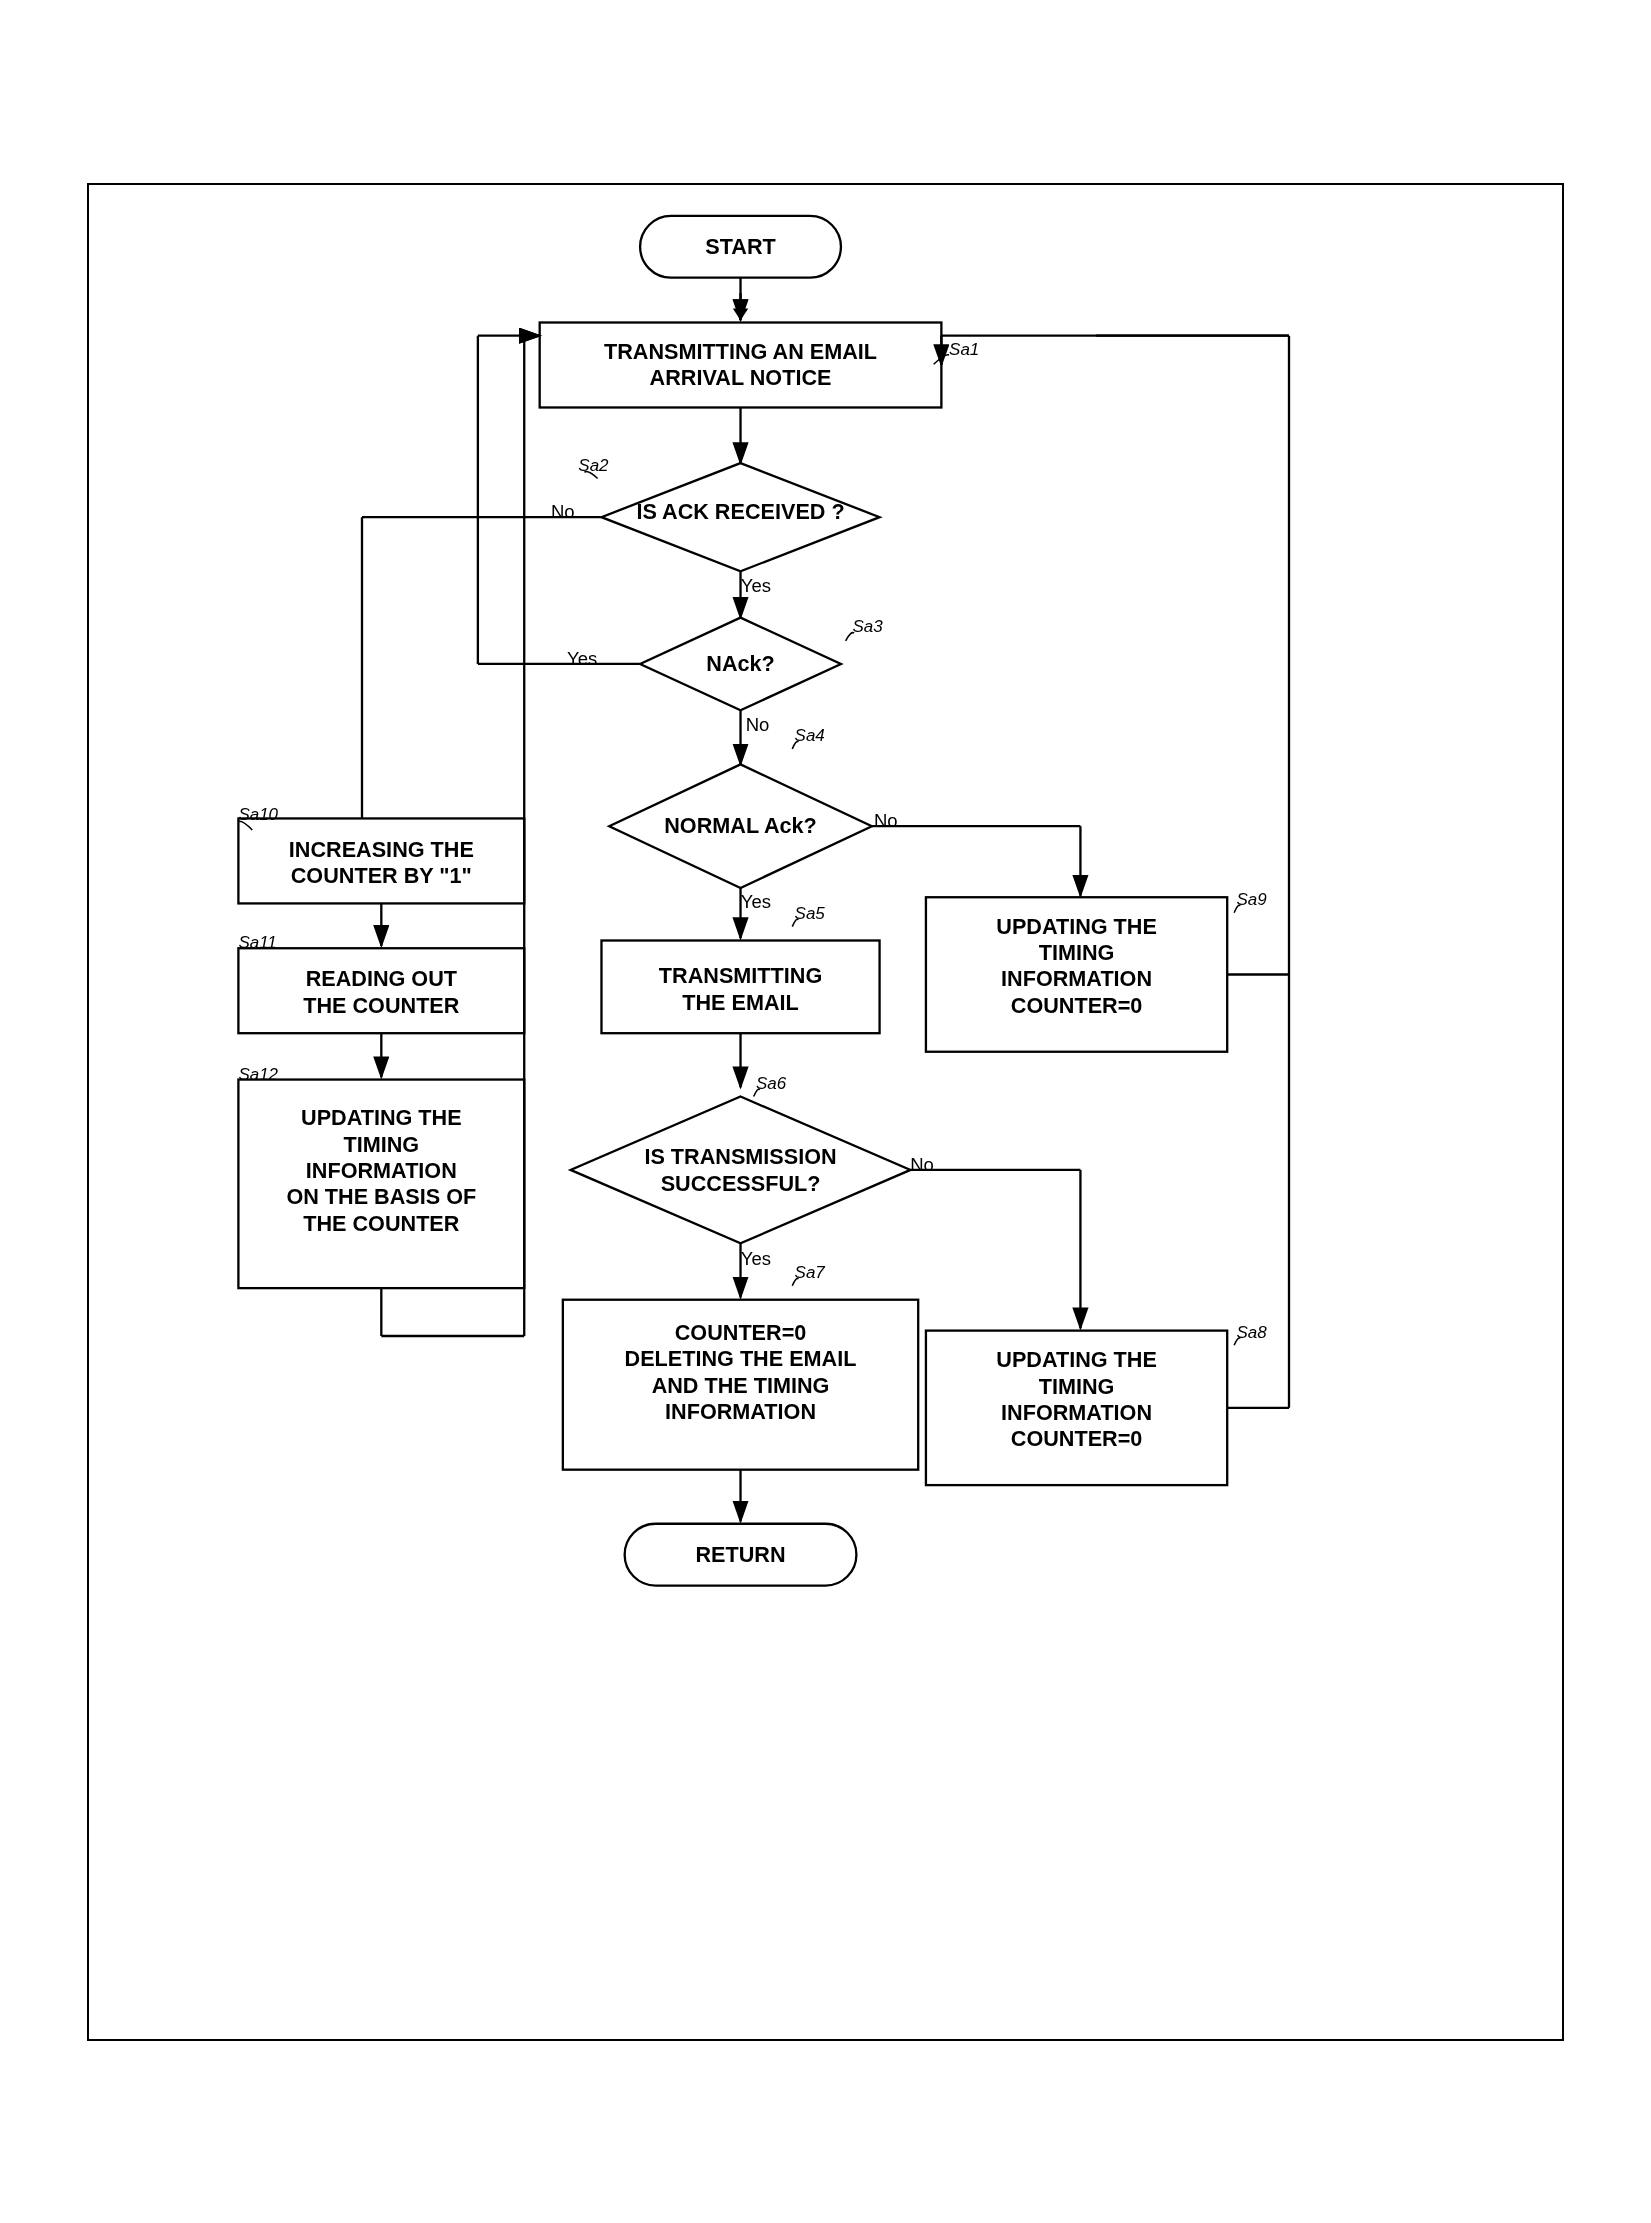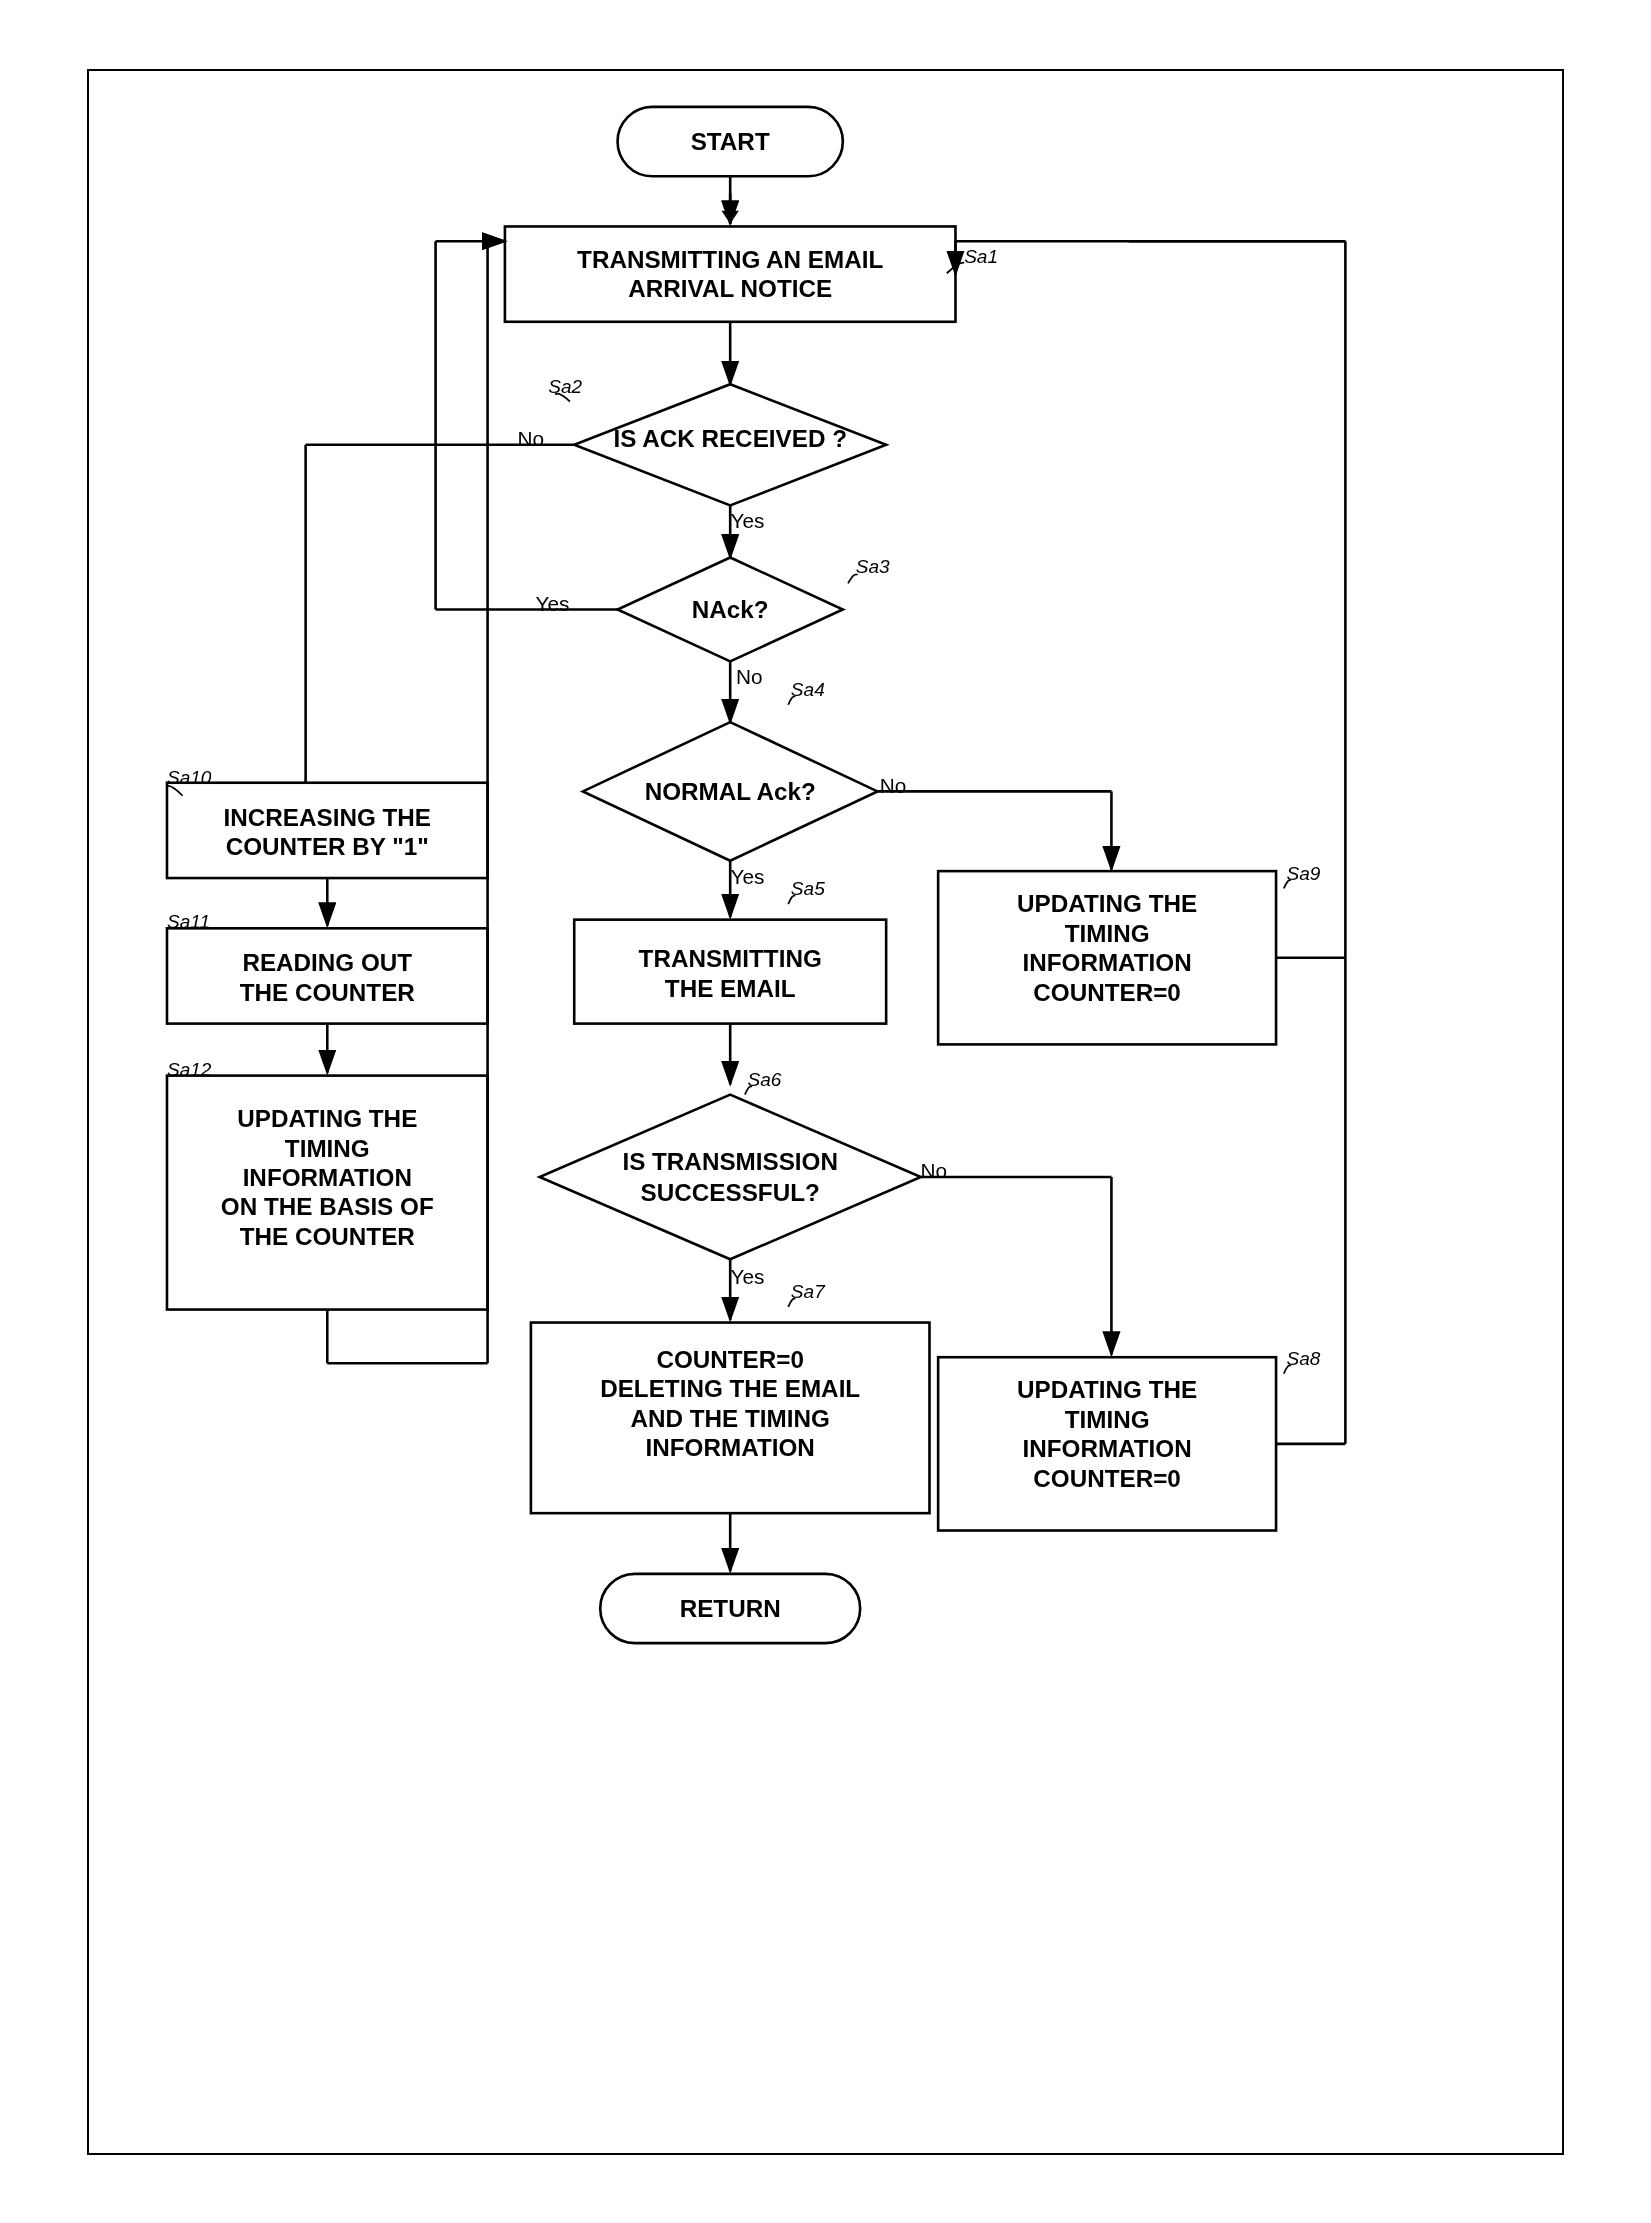--- a/index.html
+++ b/index.html
@@ -7,21 +7,21 @@
       background: #fff;
       font-family: Arial, sans-serif;
       width: 1651px;
       height: 2224px;
       display: flex;
       align-items: center;
       justify-content: center;
     }
     .diagram-container {
       width: 1477px;
-      height: 2086px;
+      height: 1858px;
       position: relative;
       border: 2.6px solid #000;
       margin: 84px auto;
     }
     svg {
       width: 100%;
       height: 100%;
     }
     .node-text {
       font-family: Arial, sans-serif;

